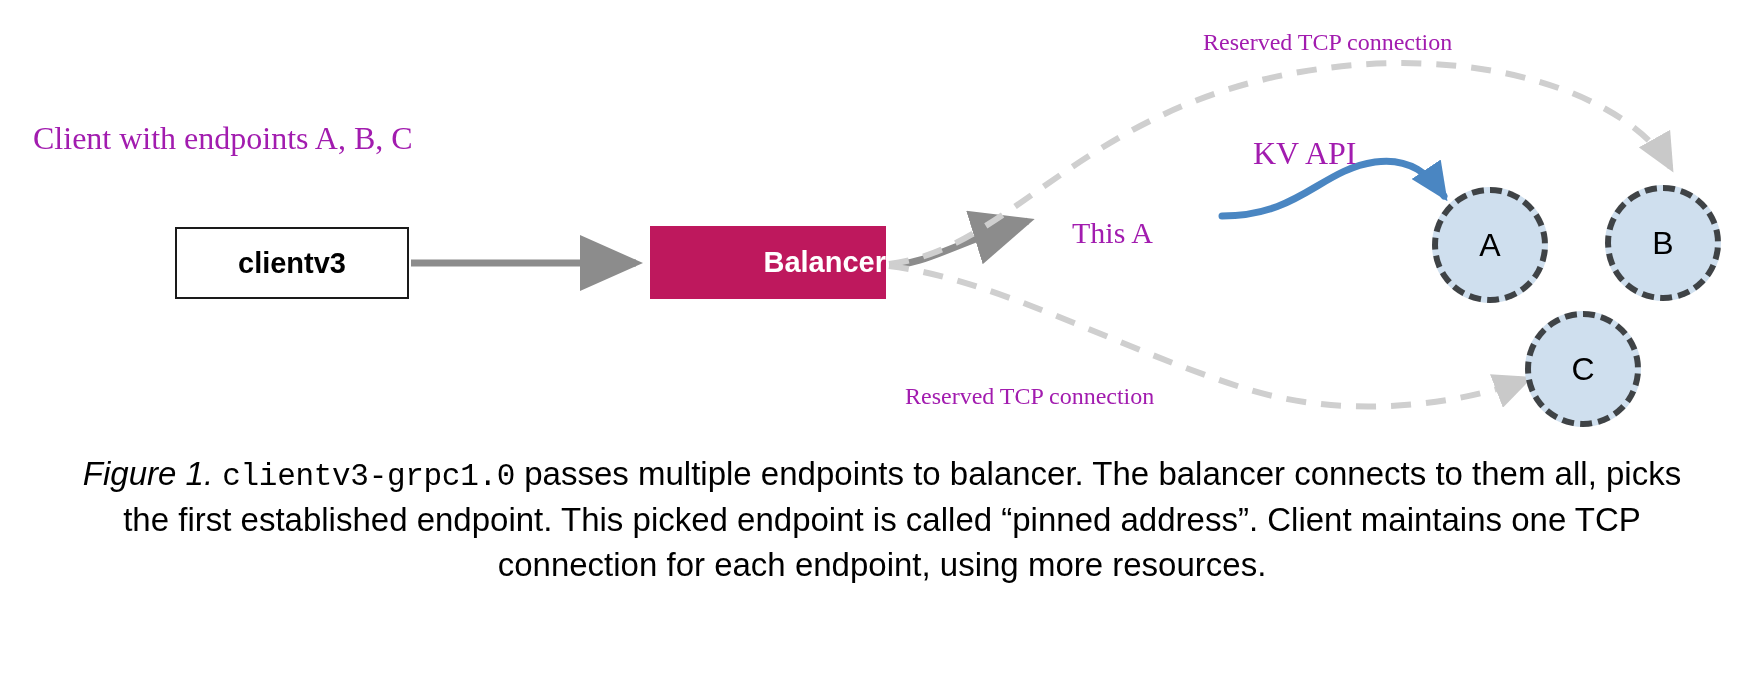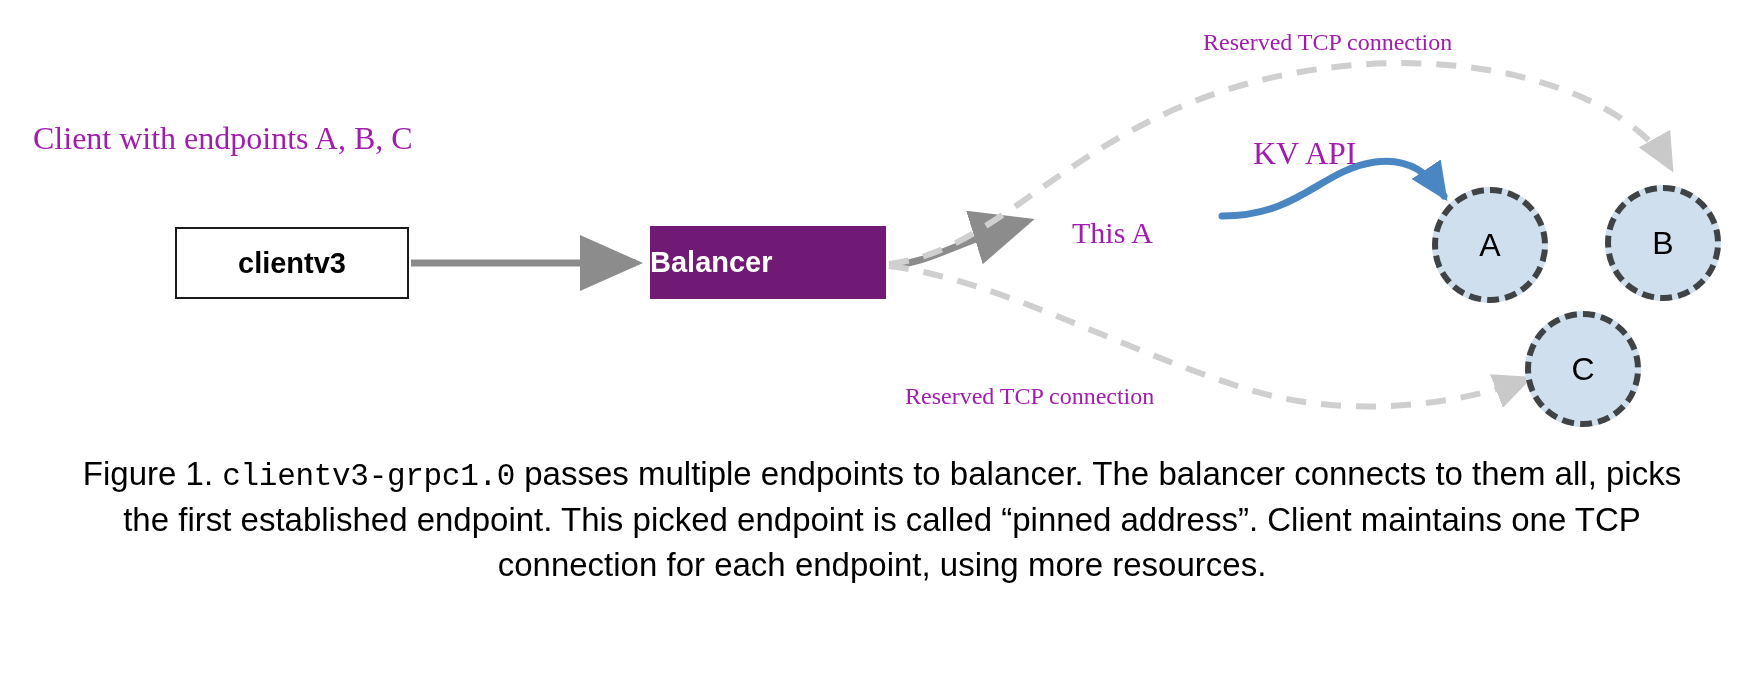--- a/index.html
+++ b/index.html
@@ -72,25 +72,25 @@
     font-family: "Liberation Sans", sans-serif;
     text-align: center;
   }
 
   #balancer-box {
     position: absolute;
     left: 650px;
     top: 226px;
     width: 236px;
     height: 73px;
-    background: #701a75;
+    background: #be185d;
     box-sizing: border-box;
     display: flex;
     align-items: center;
-    justify-content: flex-start;
+    justify-content: flex-end;
   }
   #balancer-label {
     font-size: 29px;
     font-weight: bold;
     color: #ffffff;
     font-family: "Liberation Sans", sans-serif;
   }
 
   #pick-a-label {
     left: 1072px;
@@ -146,20 +146,21 @@
     width: 1764px;
     padding: 0 80px;
     box-sizing: border-box;
     text-align: center;
     font-family: "Liberation Sans", sans-serif;
     font-size: 33px;
     line-height: 1.36;
     color: #000000;
   }
   #caption .fig-no {
+    font-style: italic;
   }
   #caption .mono {
     font-family: "Liberation Mono", monospace;
     font-size: 31px;
     letter-spacing: -0.3px;
   }
 </style>
 </head>
 <body>
 

